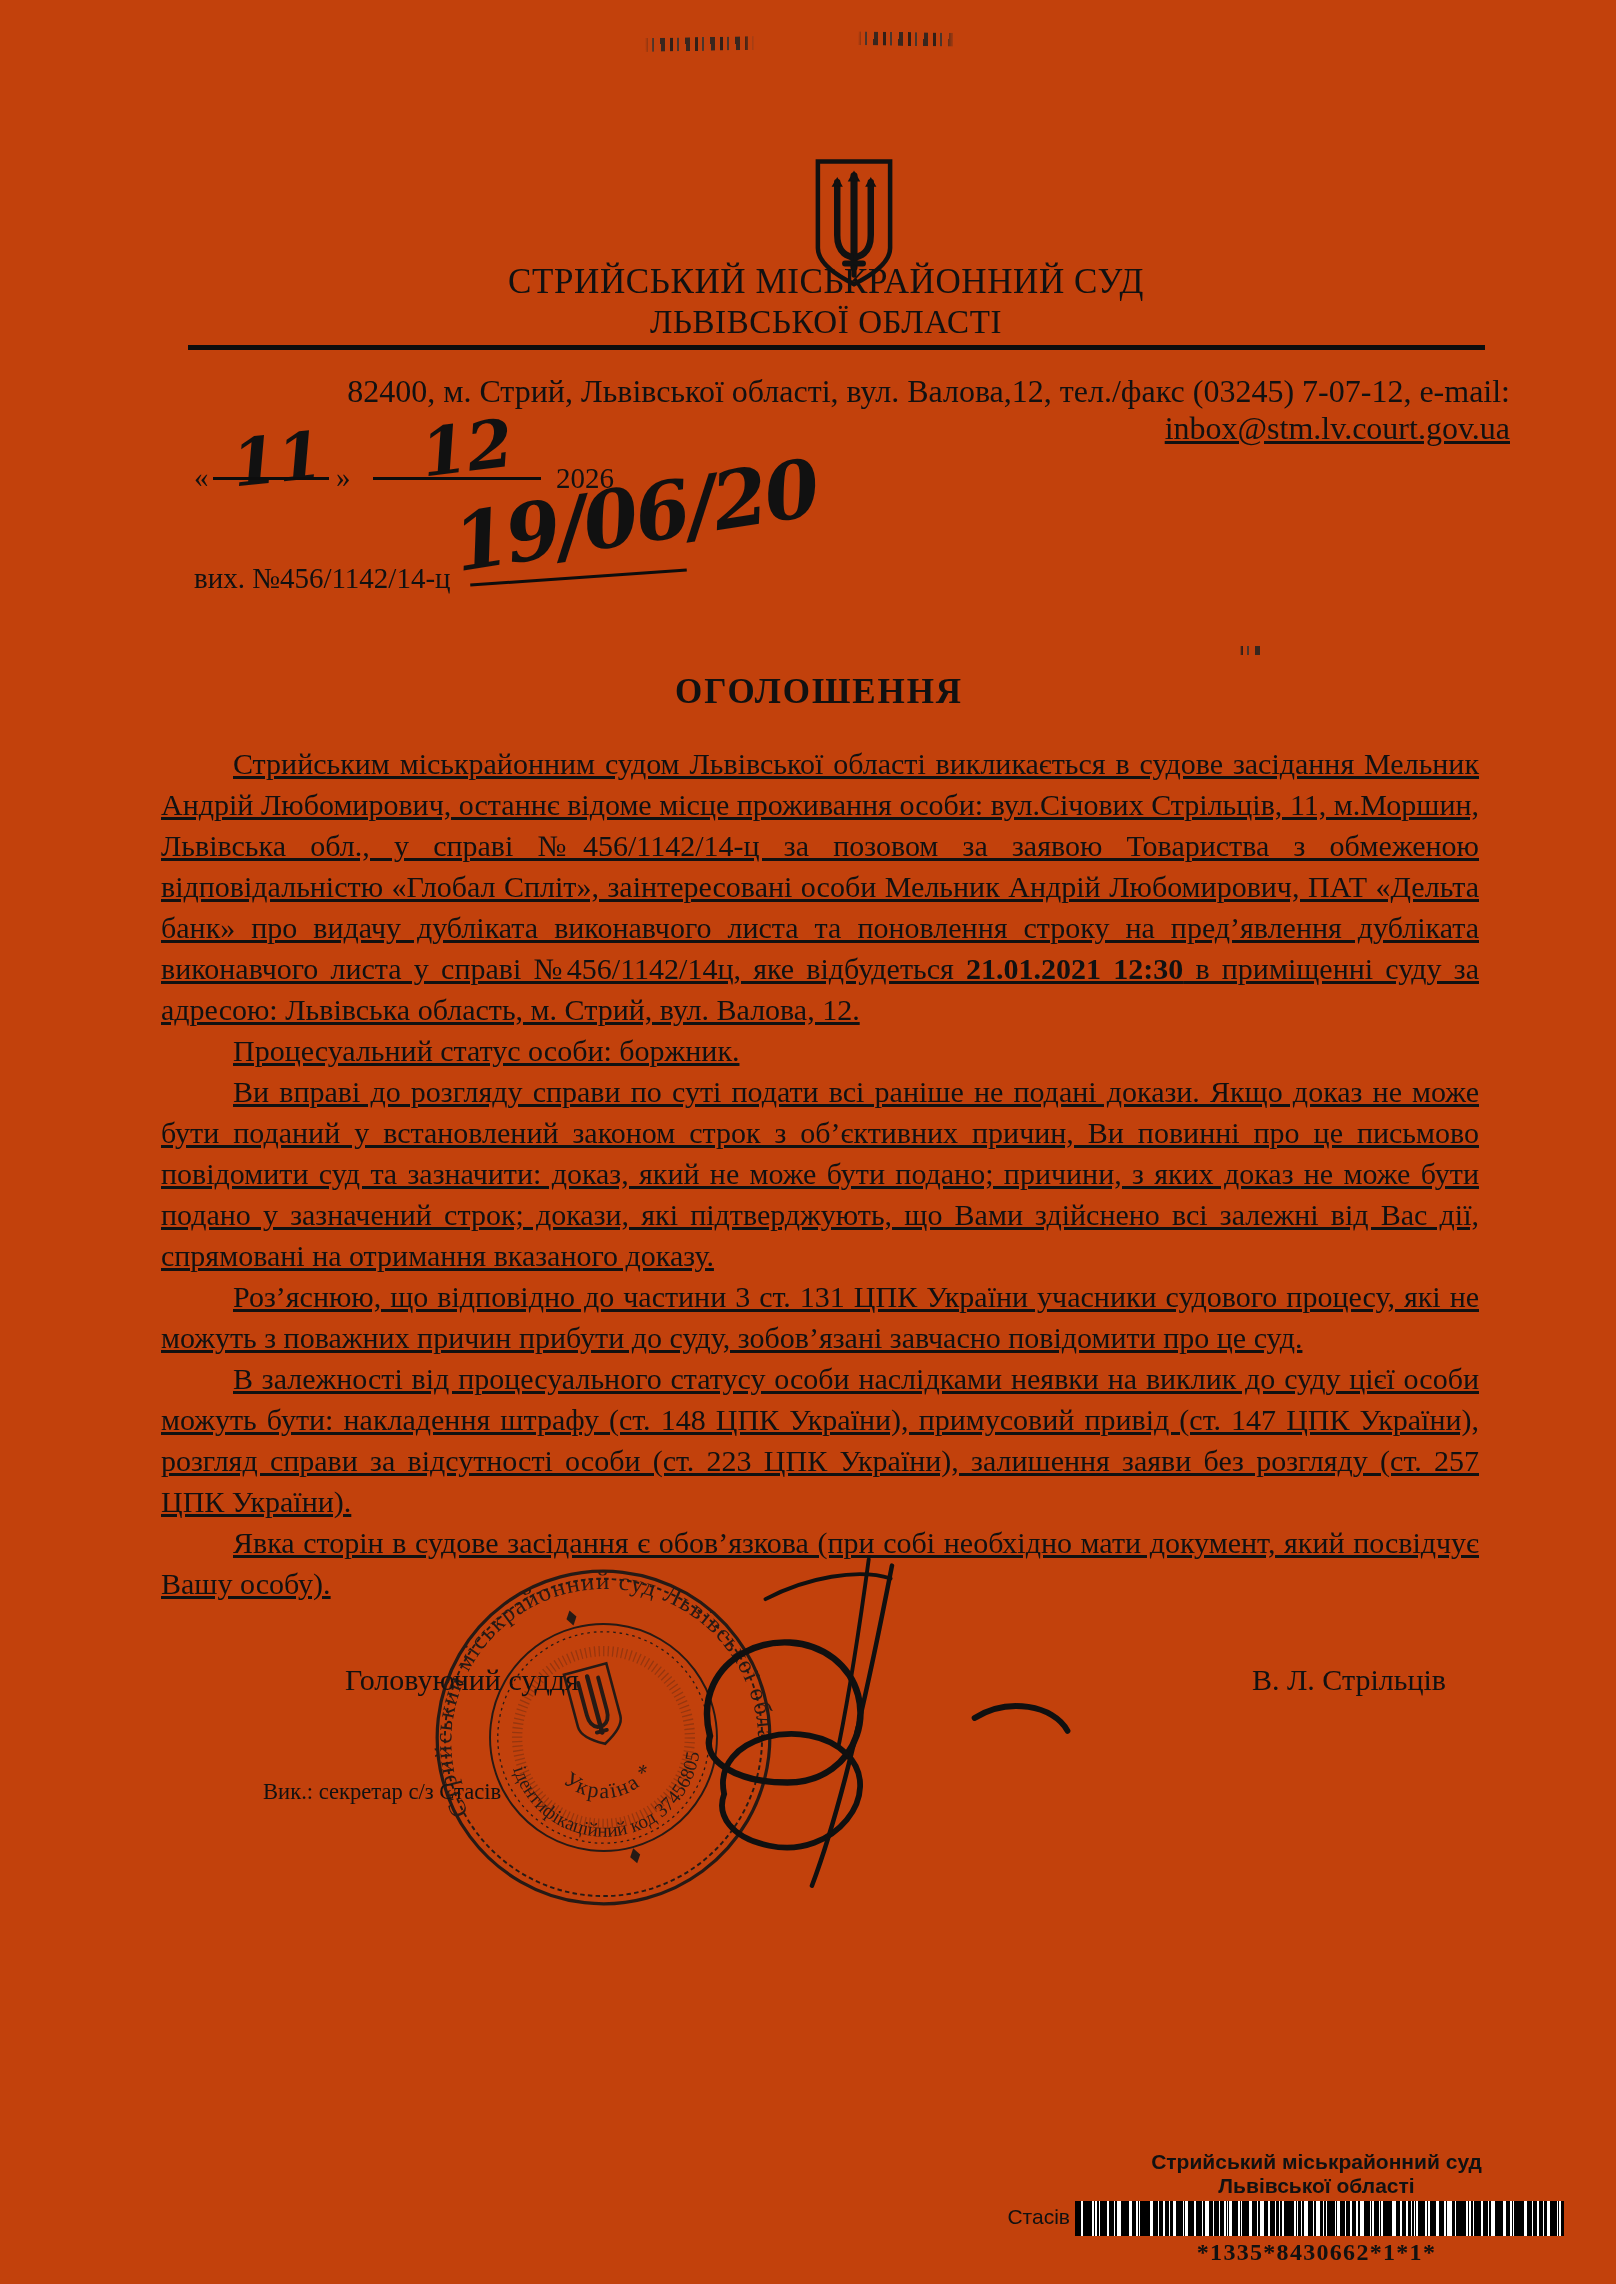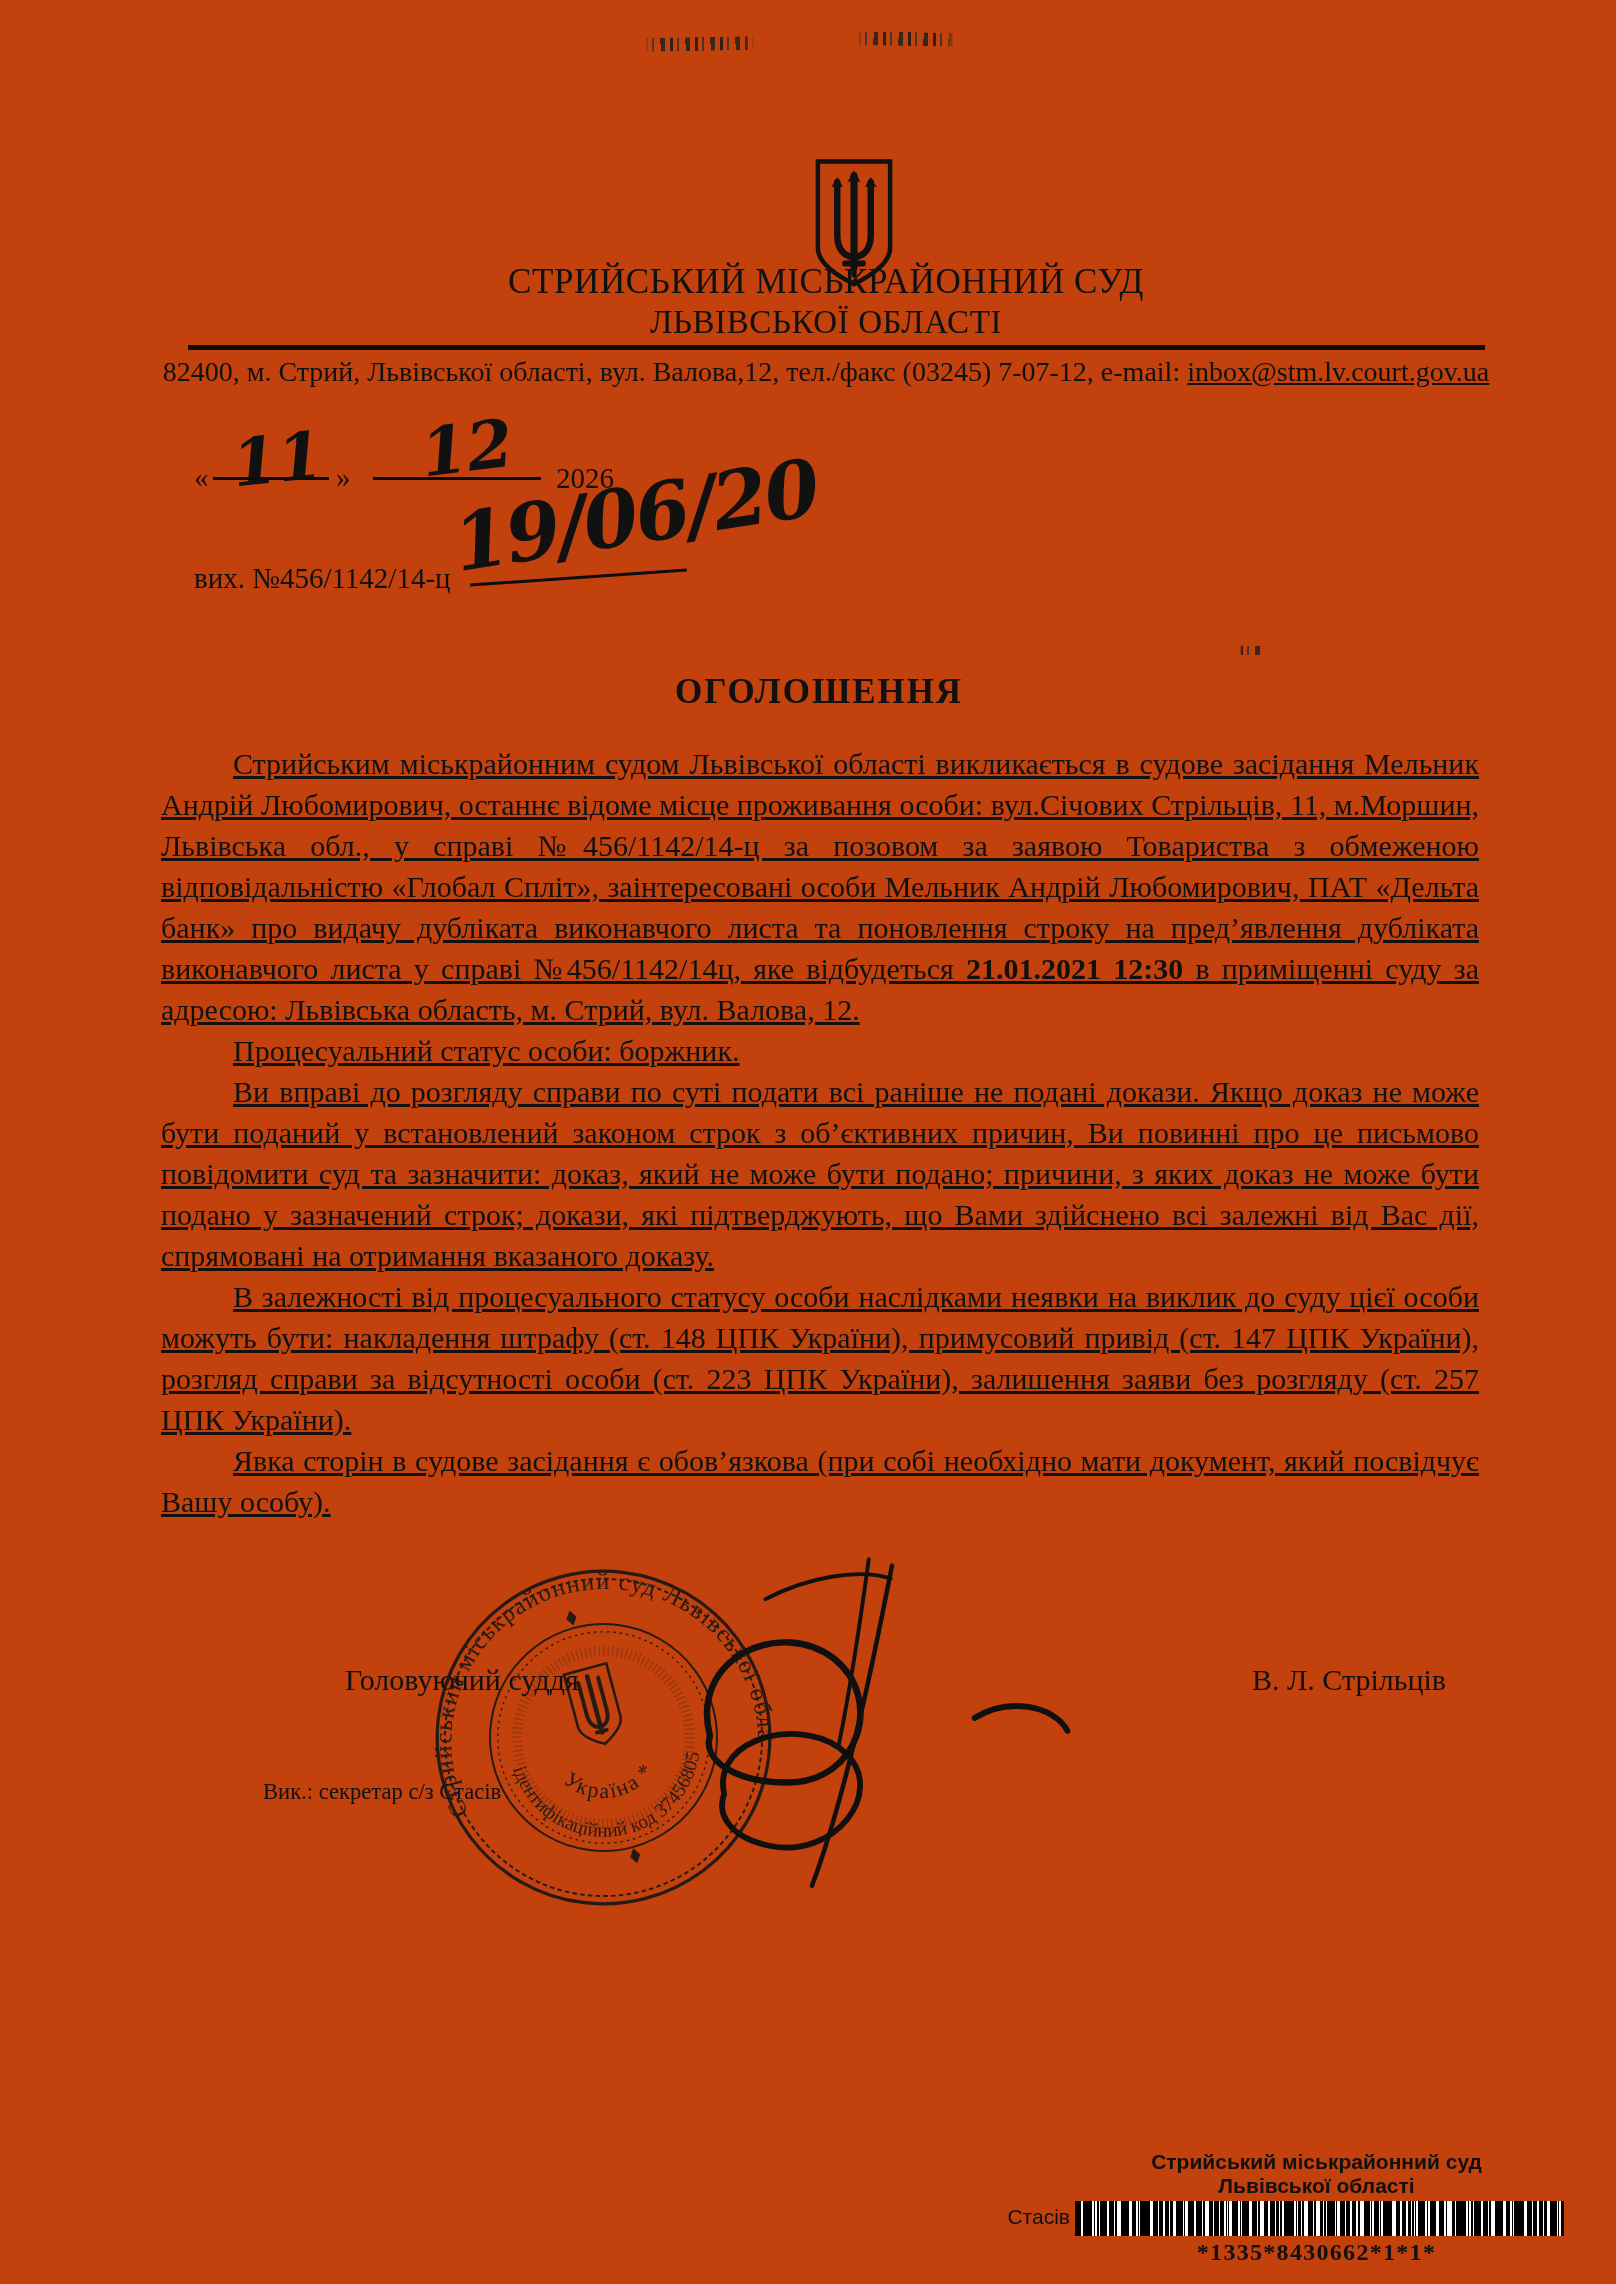--- a/index.html
+++ b/index.html
@@ -12,21 +12,21 @@
   
   .smudge{height:14px; opacity:.85;
     background:repeating-linear-gradient(90deg,#1a1a1a 0 3.2px,transparent 3.2px 7px,#333 7px 9px,transparent 9px 15.5px,#222 15.5px 20px,transparent 20px 25px);
     -webkit-mask-image:linear-gradient(90deg,transparent 0,#000 8%,#000 90%,transparent 100%);}
   
   .emblem{left:814px; top:159px; width:80px; height:129px;}
   .courtname{left:142px; top:261px; width:1368px; text-align:center;
     font-size:35px; letter-spacing:0.6px; line-height:41px; font-weight:normal;}
   .courtname .l2{font-size:33px;}
   .rule{left:188px; top:345px; width:1297px; height:5.2px; background:#0d0d0d;}
-  .addr{left:142px; top:356px; width:1368px; text-align:center; font-size:28px;}
+  .addr{left:142px; top:373px; width:1368px; text-align:right; font-size:32px;}
   .addr a{color:#111; text-decoration:underline;}
   
   .dl{font-size:29px;}
   .hand{font-family:"DejaVu Serif",serif; font-style:italic; font-weight:bold;}
   .blank{border-bottom:3.2px solid #0d0d0d; position:absolute;}
   .scrawl{font-size:79px; transform:rotate(-9deg); letter-spacing:-2.6px; line-height:1;}
   
   .title{left:161px; top:672px; width:1316px; text-align:center;
     font-size:35px; font-weight:bold; letter-spacing:1.9px;}
   .body{left:161px; top:743px; width:1318px; font-size:30px; line-height:41px;
@@ -97,20 +97,21 @@
   <div class="abs dl" style="left:194px;top:562px;">вих. №456/1142/14-ц</div>
   <div class="abs hand scrawl" style="left:452px;top:476px;">19/06/20</div>
   <div class="abs blank" style="left:470px;top:576px;width:217px;border-bottom-width:3.9px;transform:rotate(-4deg);"></div>
 
   <div class="abs title">ОГОЛОШЕННЯ</div>
 
   <div class="abs body">
     <p><span>Стрийським міськрайонним судом Львівської області викликається в судове засідання Мельник Андрій Любомирович, останнє відоме місце проживання особи: вул.Січових Стрільців, 11, м.Моршин, Львівська обл., у справі №456/1142/14-ц за позовом за заявою Товариства з обмеженою відповідальністю «Глобал Спліт», заінтересовані особи Мельник Андрій Любомирович, ПАТ «Дельта банк» про видачу дубліката виконавчого листа та поновлення строку на пред’явлення дубліката виконавчого листа у справі №456/1142/14ц, яке відбудеться </span><span class="bu">21.01.2021 12:30</span><span> в приміщенні суду за адресою: Львівська область, м. Стрий, вул. Валова, 12.</span></p>
     <p>Процесуальний статус особи: боржник.</p>
     <p>Ви вправі до розгляду справи по суті подати всі раніше не подані докази. Якщо доказ не може бути поданий у встановлений законом строк з об’єктивних причин, Ви повинні про це письмово повідомити суд та зазначити: доказ, який не може бути подано; причини, з яких доказ не може бути подано у зазначений строк; докази, які підтверджують, що Вами здійснено всі залежні від Вас дії, спрямовані на отримання вказаного доказу.</p>
+    <p>Роз’яснюю, що відповідно до частини 3 ст. 131 ЦПК України учасники судового процесу, які не можуть з поважних причин прибути до суду, зобов’язані завчасно повідомити про це суд.</p>
     <p>В залежності від процесуального статусу особи наслідками неявки на виклик до суду цієї особи можуть бути: накладення штрафу (ст. 148 ЦПК України), примусовий привід (ст. 147 ЦПК України), розгляд справи за відсутності особи (ст. 223 ЦПК України), залишення заяви без розгляду (ст. 257 ЦПК України).</p>
     <p>Явка сторін в судове засідання є обов’язкова (при собі необхідно мати документ, який посвідчує Вашу особу).</p>
   </div>
 
   <div class="abs sigrow">
     <span>Головуючий суддя</span>
     <span>В. Л. Стрільців</span>
   </div>
   <div class="abs clerk">Вик.:  секретар с/з Стасів</div>
 

